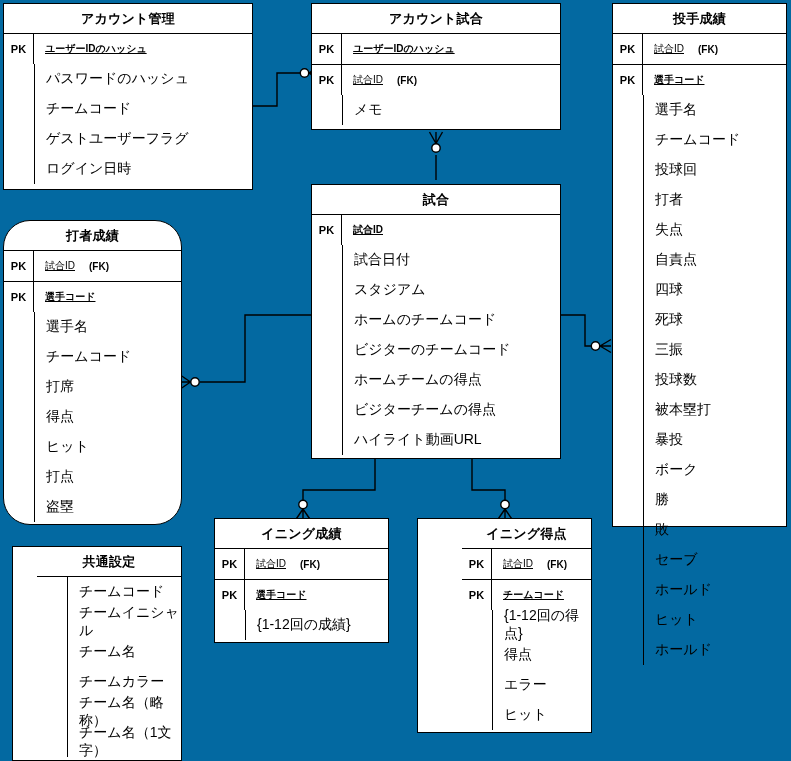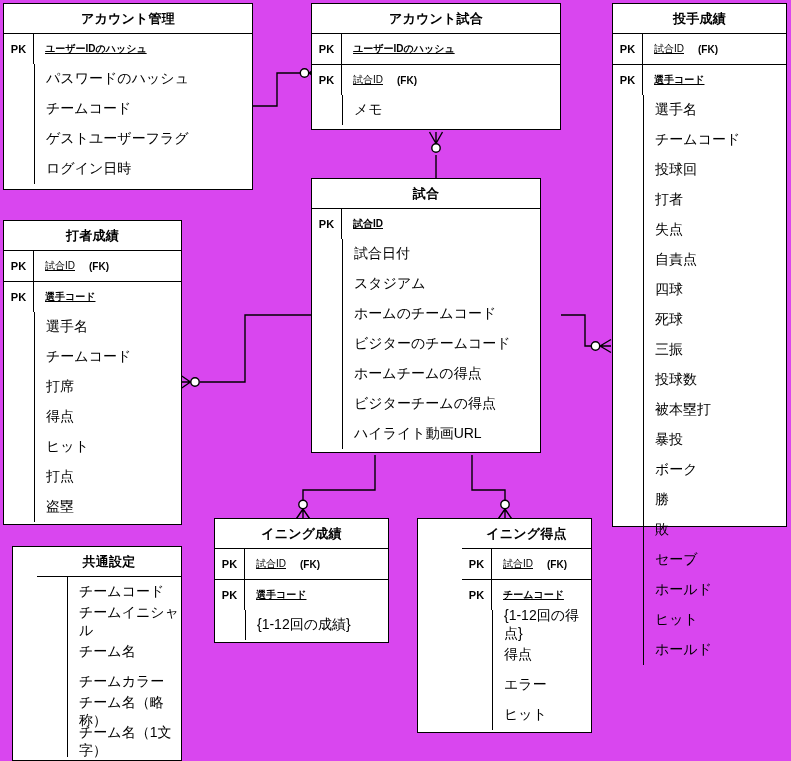--- a/index.html
+++ b/index.html
@@ -6,21 +6,21 @@
   html, body {
     margin: 0; padding: 0;
     width: 791px; height: 761px;
     background: #ffffff;
     font-family: "Liberation Sans", "DejaVu Sans", sans-serif;
     overflow: hidden;
   }
   #canvas {
     position: relative;
     width: 791px; height: 761px;
-    background: #d946ef;
+    background: #0369a1;
     text-decoration: underline;
   }
   .entity {
     position: absolute;
     border: 1.6px solid #000;
     background: #fff;
     z-index: 5;
   }
   .ent-title {
     height: 30px;
@@ -218,21 +218,21 @@
         <div class="attr">勝</div>
         <div class="attr">敗</div>
         <div class="attr">セーブ</div>
         <div class="attr">ホールド</div>
         <div class="attr">ヒット</div>
         <div class="attr">ホールド</div>
       </div>
     </div>
   </div>
 
-  <div class="entity" style="left:3px; top:220px; width:179px; height:305px;">
+  <div class="entity" style="left:3px; top:220px; width:179px; height:305px;border-radius:27px;">
     <div class="ent-title">打者成績</div>
     <div class="rowgroup">
       <div class="row keyrow">
         <div class="pkcell">PK</div>
         <div class="attrcell">
             <u>試合ID</u>
             <span class="fk">(FK)</span>
           </div>
       </div>
       <div class="row keyrow">
@@ -262,21 +262,21 @@
         <div class="attr">チームコード</div>
         <div class="attr">チームイニシャル</div>
         <div class="attr">チーム名</div>
         <div class="attr">チームカラー</div>
         <div class="attr">チーム名（略称）</div>
         <div class="attr">チーム名（1文字）</div>
       </div>
     </div>
   </div>
 
-  <div class="entity" style="left:311px; top:178px; width:230px; height:275px;">
+  <div class="entity" style="left:311px; top:184px; width:250px; height:275px;">
     <div class="ent-title">試合</div>
     <div class="rowgroup">
       <div class="row keyrow">
         <div class="pkcell">PK</div>
         <div class="attrcell pkname">試合ID</div>
       </div>
     </div>
     <div class="bodyblock">
       <div class="spacer"></div>
       <div class="attrs">

